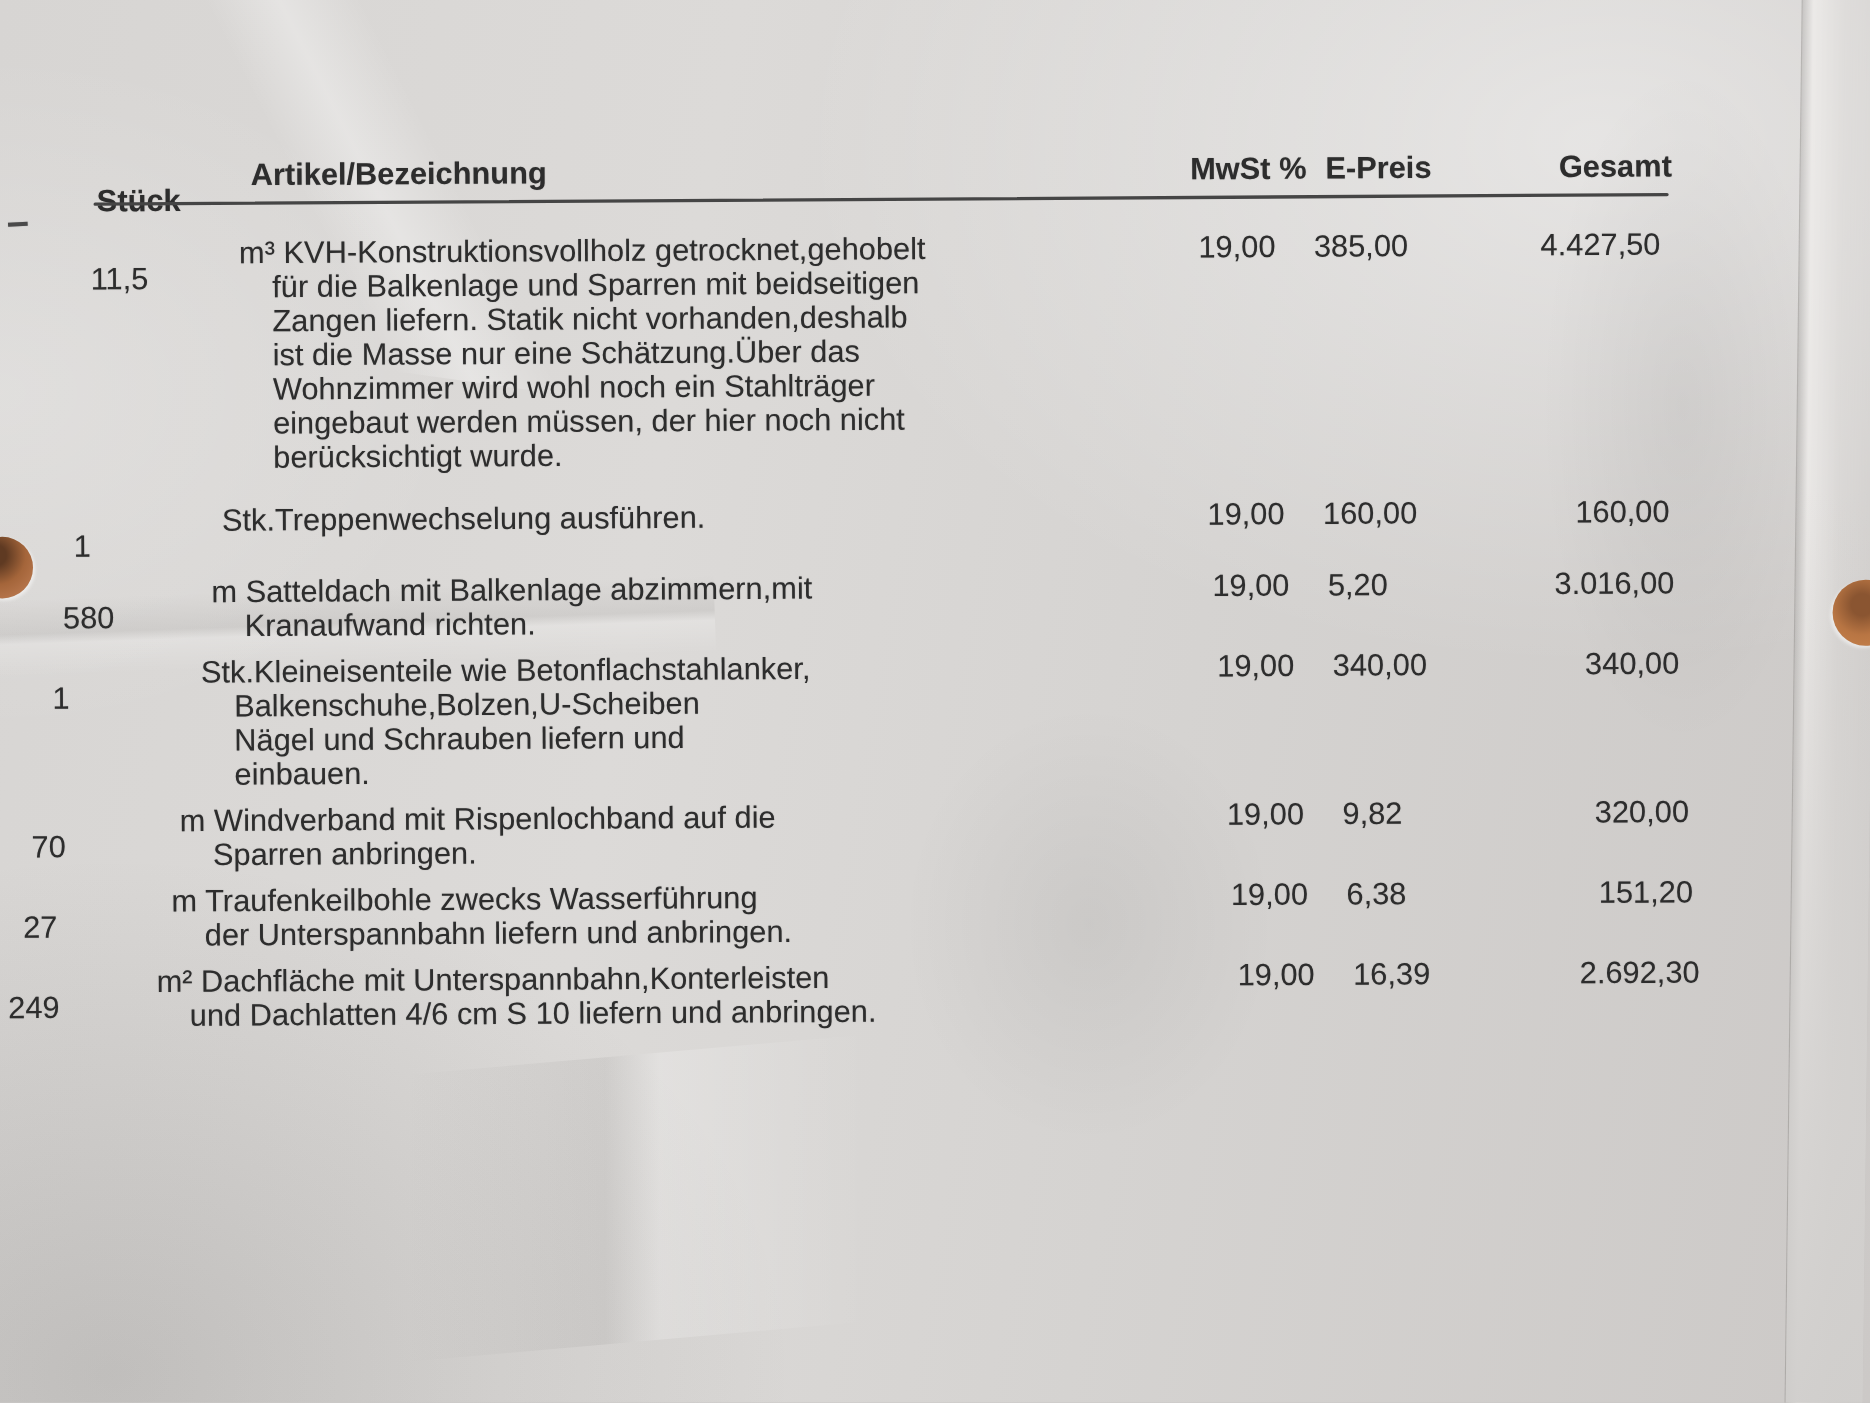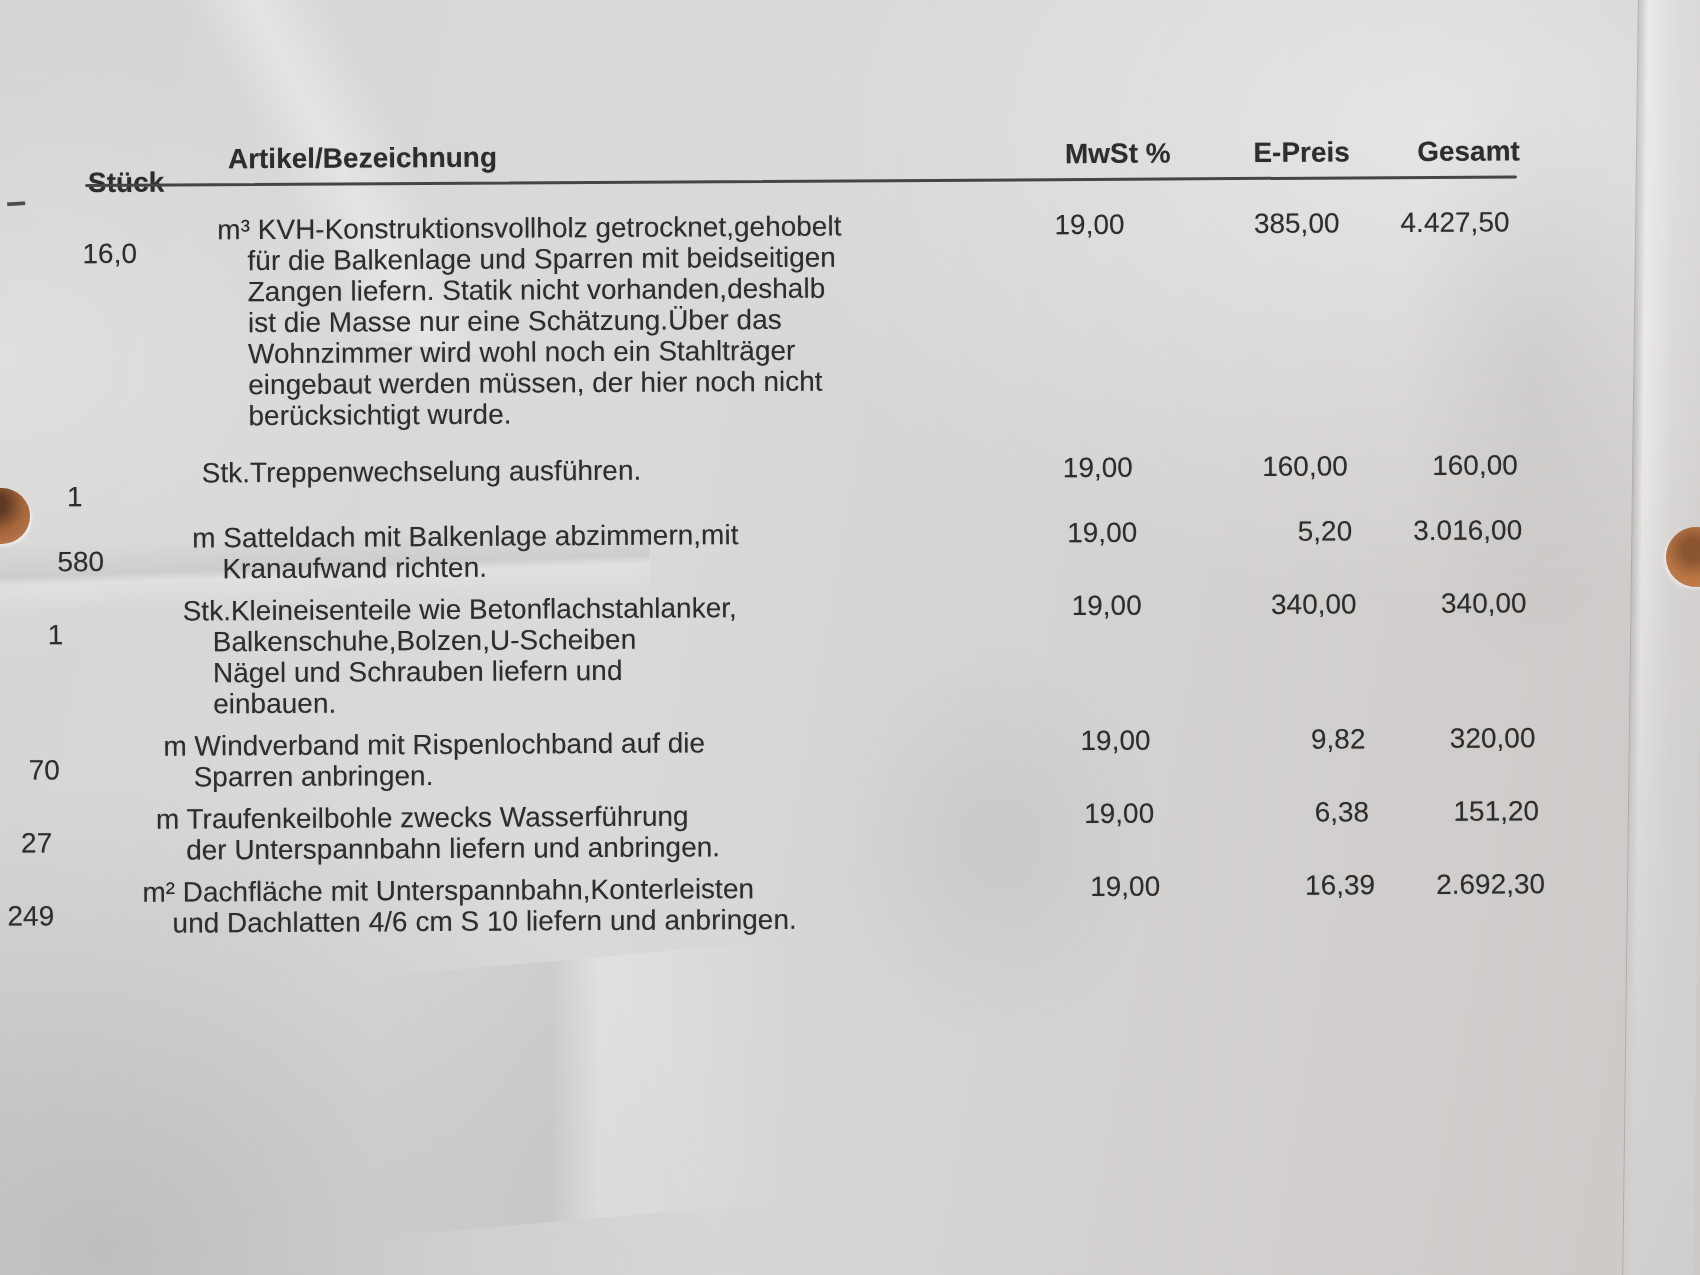--- a/index.html
+++ b/index.html
@@ -78,22 +78,22 @@
   .row:nth-of-type(5){--shift:-30px;}
   .row:nth-of-type(6){--shift:-38px;}
   .row:nth-of-type(7){--shift:-52px;}
   .col-qty{width:145px;box-sizing:border-box;padding-left:calc(55px + var(--shift,0px));white-space:nowrap;margin-top:23px;}
   .header-row .col-qty{padding-left:88px;}
   .col-desc{flex:1;margin-left:45px;min-width:0;}
   .row .col-desc{margin-left:calc(45px + var(--shift,0px));}
   .header-row .col-desc{margin-left:83px;}
   .desc-line{white-space:pre;}
   .desc-line + .desc-line{padding-left:30px;}
-  .col-vat{width:140px;text-align:left;white-space:nowrap;}
-  .col-ep{width:145px;text-align:right;white-space:nowrap;}
+  .col-vat{width:140px;text-align:center;white-space:nowrap;}
+  .col-ep{width:145px;text-align:left;white-space:nowrap;}
   .col-total{width:170px;text-align:right;white-space:nowrap;}
   .row .col-vat,.row .col-ep,.row .col-total{transform:translateX(calc(var(--shift,0px) * -0.4));}
   .col-spacer{width:180px;}
 </style>
 </head>
 <body>
 
 <div class="photo">
 
   <div class="crease crease-1"></div>
@@ -117,21 +117,21 @@
         <div class="col-vat">MwSt %</div>
         <div class="col-ep">E-Preis</div>
         <div class="col-total">Gesamt</div>
         <div class="col-spacer"></div>
       </div>
 
       <div class="header-rule"></div>
 
       <div class="rows">
         <div class="row">
-          <div class="col-qty">16,0</div>
+          <div class="col-qty">11,5</div>
           <div class="col-desc">
               <div class="desc-line">m³ KVH-Konstruktionsvollholz getrocknet,gehobelt</div>
               <div class="desc-line">für die Balkenlage und Sparren mit beidseitigen</div>
               <div class="desc-line">Zangen liefern. Statik nicht vorhanden,deshalb</div>
               <div class="desc-line">ist die Masse nur eine Schätzung.Über das</div>
               <div class="desc-line">Wohnzimmer wird wohl noch ein Stahlträger</div>
               <div class="desc-line">eingebaut werden müssen, der hier noch nicht</div>
               <div class="desc-line">berücksichtigt wurde.</div>
             </div>
           <div class="col-vat">19,00</div>

